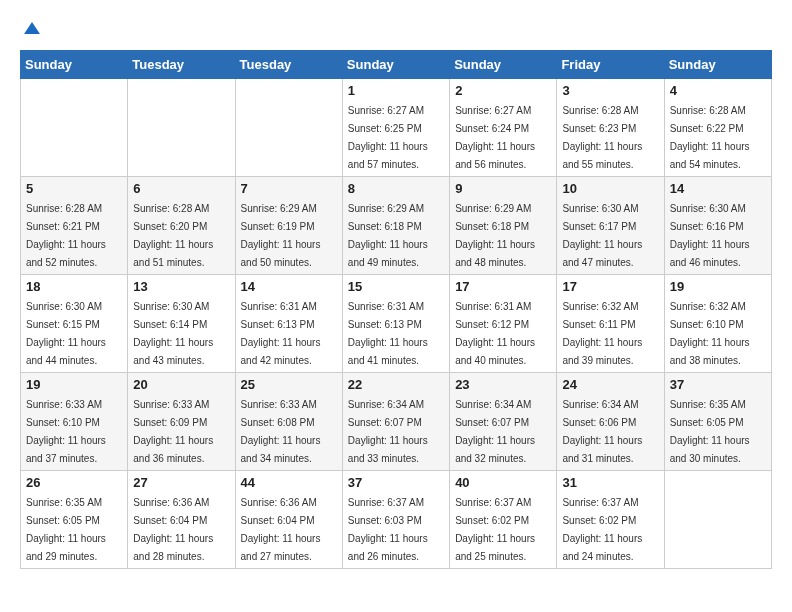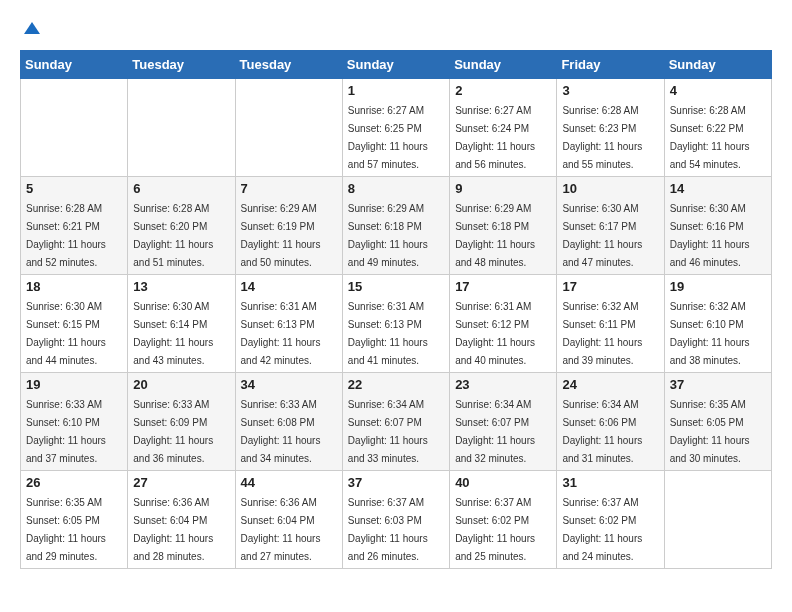--- a/index.html
+++ b/index.html
@@ -212,21 +212,21 @@
       <tr>
         <td>
         <span class="day-num">19</span>
         <span class="day-info">Sunrise: 6:33 AM<br>Sunset: 6:10 PM<br>Daylight: 11 hours and 37 minutes.</span>
       </td>
         <td>
         <span class="day-num">20</span>
         <span class="day-info">Sunrise: 6:33 AM<br>Sunset: 6:09 PM<br>Daylight: 11 hours and 36 minutes.</span>
       </td>
         <td>
-        <span class="day-num">34</span>
+        <span class="day-num">25</span>
         <span class="day-info">Sunrise: 6:33 AM<br>Sunset: 6:08 PM<br>Daylight: 11 hours and 34 minutes.</span>
       </td>
         <td>
         <span class="day-num">22</span>
         <span class="day-info">Sunrise: 6:34 AM<br>Sunset: 6:07 PM<br>Daylight: 11 hours and 33 minutes.</span>
       </td>
         <td>
         <span class="day-num">23</span>
         <span class="day-info">Sunrise: 6:34 AM<br>Sunset: 6:07 PM<br>Daylight: 11 hours and 32 minutes.</span>
       </td>

